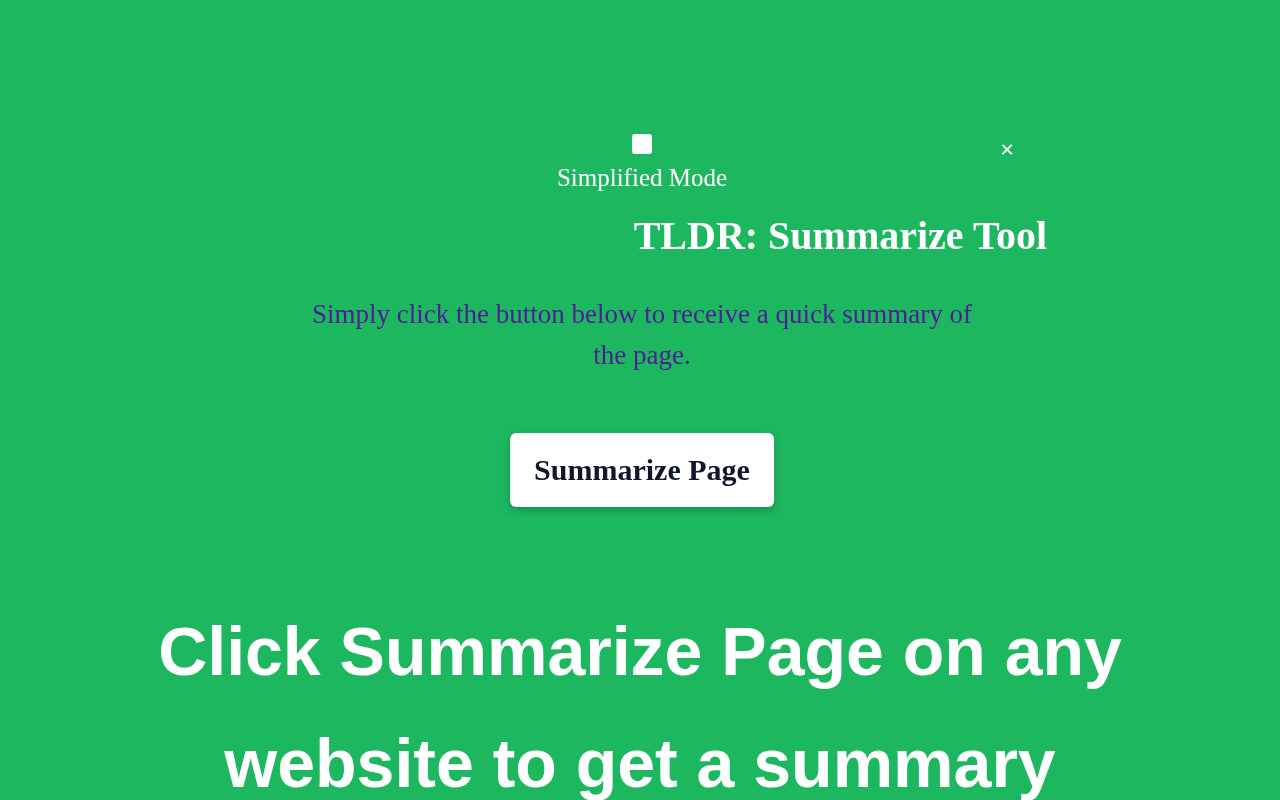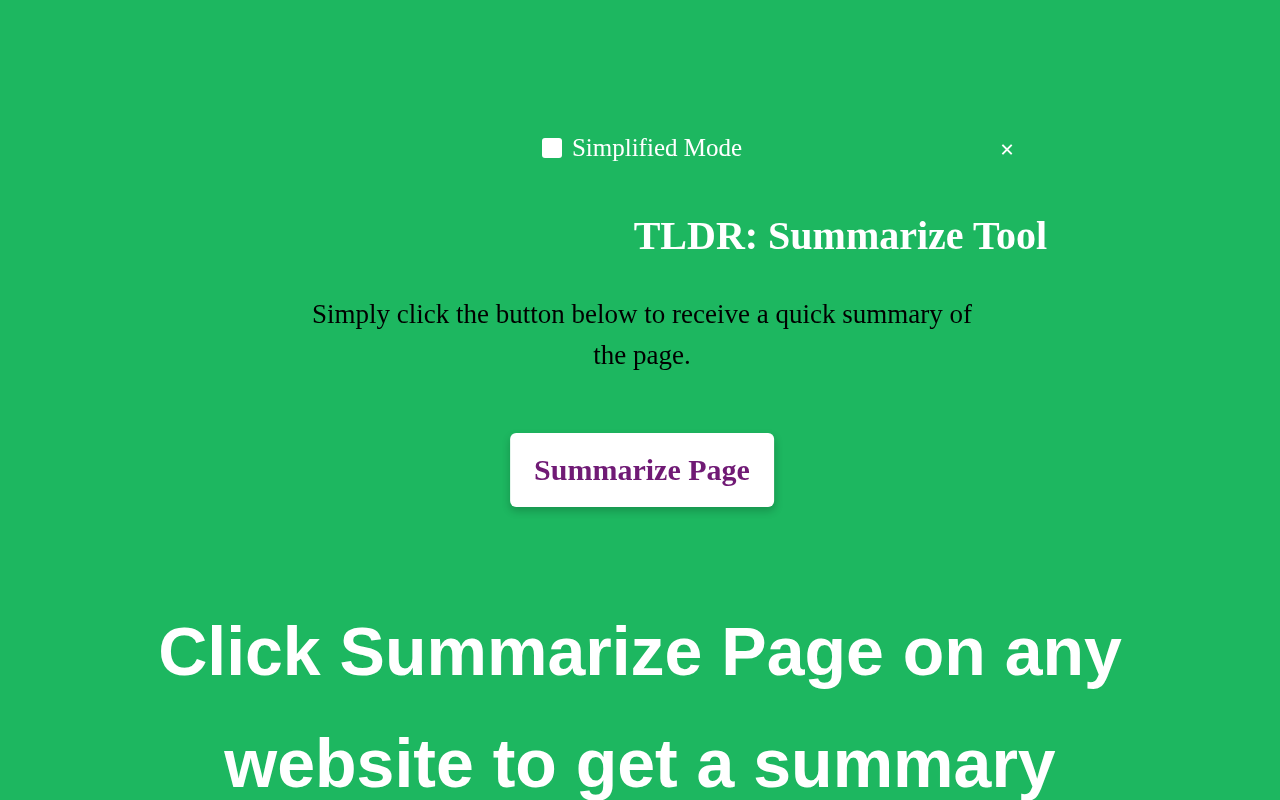--- a/index.html
+++ b/index.html
@@ -42,20 +42,21 @@
     }
     .mode-row {
       position: absolute;
       top: 37px;
       left: 0;
       right: 0;
       display: flex;
       align-items: center;
       justify-content: center;
       gap: 10px;
+      flex-direction: column;
     }
     .checkbox {
       width: 20px;
       height: 20px;
       background-color: #ffffff;
       border-radius: 3px;
       cursor: pointer;
       appearance: none;
       border: none;
     }
@@ -73,33 +74,33 @@
       font-size: 40px;
       font-weight: bold;
       font-family: Georgia, serif;
       text-align: right;
     }
     .description {
       position: absolute;
       top: 197px;
       left: 60px;
       right: 60px;
-      color: #000000;
+      color: #4c1d95;
       font-size: 27px;
       font-family: Georgia, serif;
       line-height: 1.5;
     }
     .summarize-btn {
       position: absolute;
       top: 336px;
       left: 50%;
       transform: translateX(-50%);
       padding: 20px 24px;
       background-color: #ffffff;
-      color: #701a75;
+      color: #0f172a;
       border: none;
       border-radius: 6px;
       font-size: 30px;
       font-weight: 600;
       font-family: Georgia, serif;
       cursor: pointer;
       box-shadow: 0 4px 8px rgba(0, 0, 0, 0.2);
     }
     .caption {
       position: absolute;

